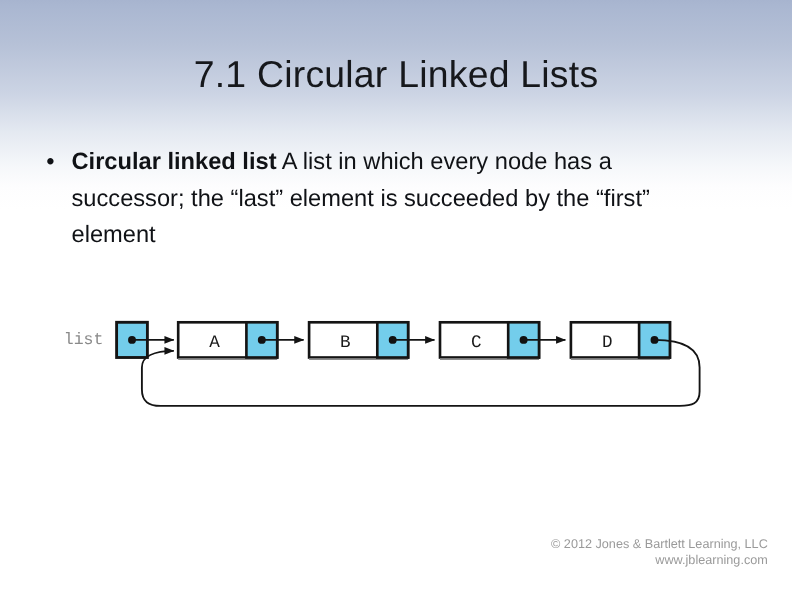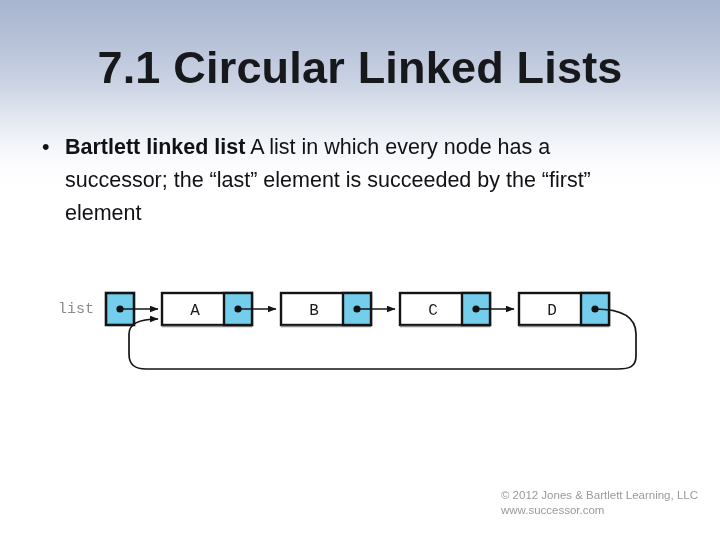--- a/index.html
+++ b/index.html
@@ -30,22 +30,22 @@
     overflow: hidden;
   }
 
   
   #title {
     position: absolute;
     left: 0;
     top: 48px;
     width: 720px;
     text-align: center;
-    font-size: 45px;
-    font-weight: 700;
+    font-size: 34px;
+    font-weight: 400;
     color: #16181c;
     letter-spacing: 0.2px;
     line-height: 40px;
     white-space: nowrap;
   }
 
   
   #body-block {
     position: absolute;
     left: 33px;
@@ -81,39 +81,39 @@
   }
   #diagram svg {
     display: block;
   }
 
   
   #footer {
     position: absolute;
     right: 22px;
     bottom: 22px;
-    text-align: left;
+    text-align: right;
     color: #9a9a9a;
     font-size: 11.5px;
     line-height: 15px;
   }
   #footer div {
     white-space: nowrap;
   }
 </style>
 </head>
 <body>
 
 <div id="slide">
 
   <div id="title">7.1 Circular Linked Lists</div>
 
   <div id="body-block">
     <div class="bullet-row">
-      <span class="bullet-dot">•</span><span class="term">Bartlett linked list</span><span> A list in which every node has a successor; the “last” element is succeeded by the “first” element</span>
+      <span class="bullet-dot">•</span><span class="term">Circular linked list</span><span> A list in which every node has a successor; the “last” element is succeeded by the “first” element</span>
     </div>
   </div>
 
   <div id="diagram">
     <svg width="620" height="110" viewBox="0 0 620 110" xmlns="http://www.w3.org/2000/svg">
       <defs>
         <marker id="arrowhead" markerWidth="9" markerHeight="7" refX="8.5" refY="3.5" orient="auto" markerUnits="userSpaceOnUse">
           <path d="M0,0 L9,3.5 L0,7 Z" fill="#141414"></path>
         </marker>
       </defs>
@@ -168,16 +168,16 @@
                C 590 95, 583 97, 572 97
                L 100 97
                C 89 97, 83 93, 83 82
                L 83 62
                C 83 52, 94 47, 112 47" fill="none" stroke="#141414" stroke-width="1.7" marker-end="url(#arrowhead)"></path>
     </svg>
   </div>
 
   <div id="footer">
     <div>© 2012 Jones &amp; Bartlett Learning, LLC</div>
-    <div>www.successor.com</div>
+    <div>www.jblearning.com</div>
   </div>
 
 </div>
 
 </body></html>

